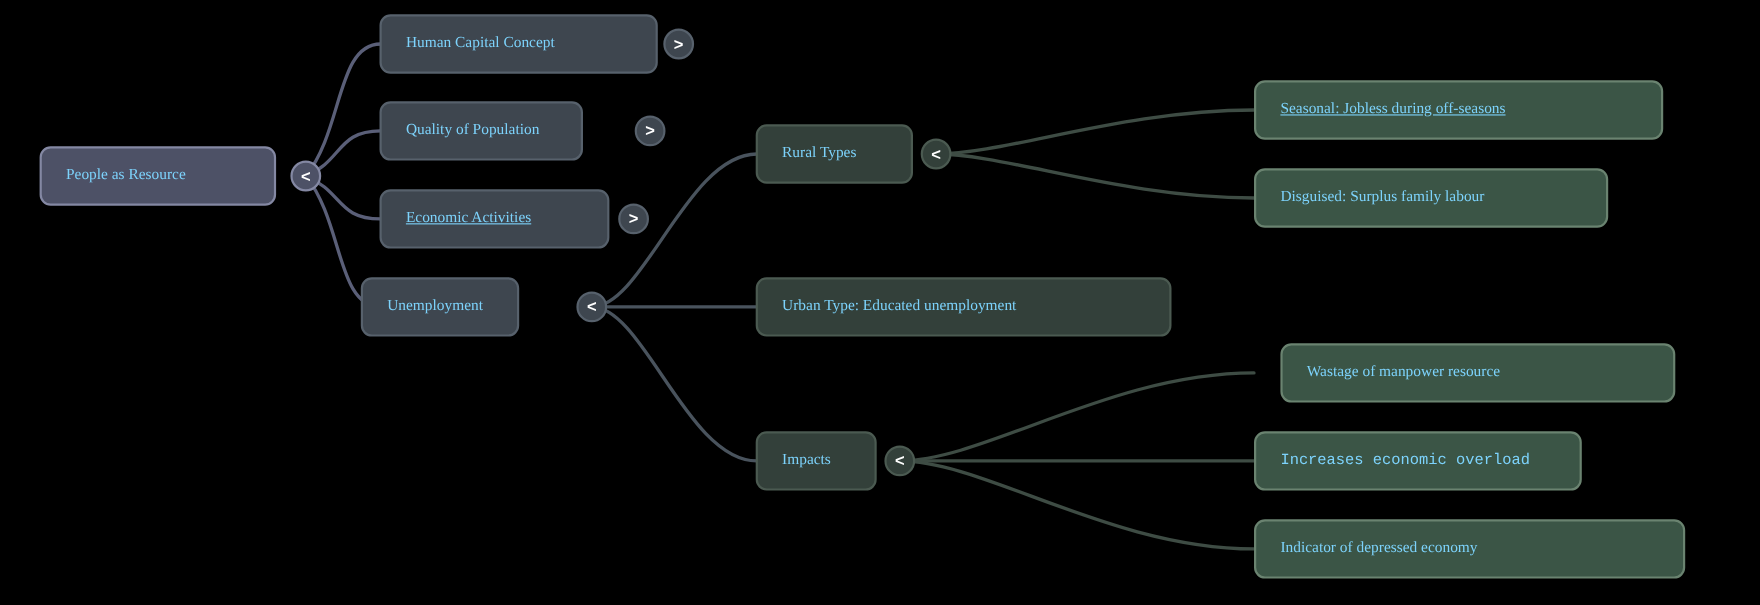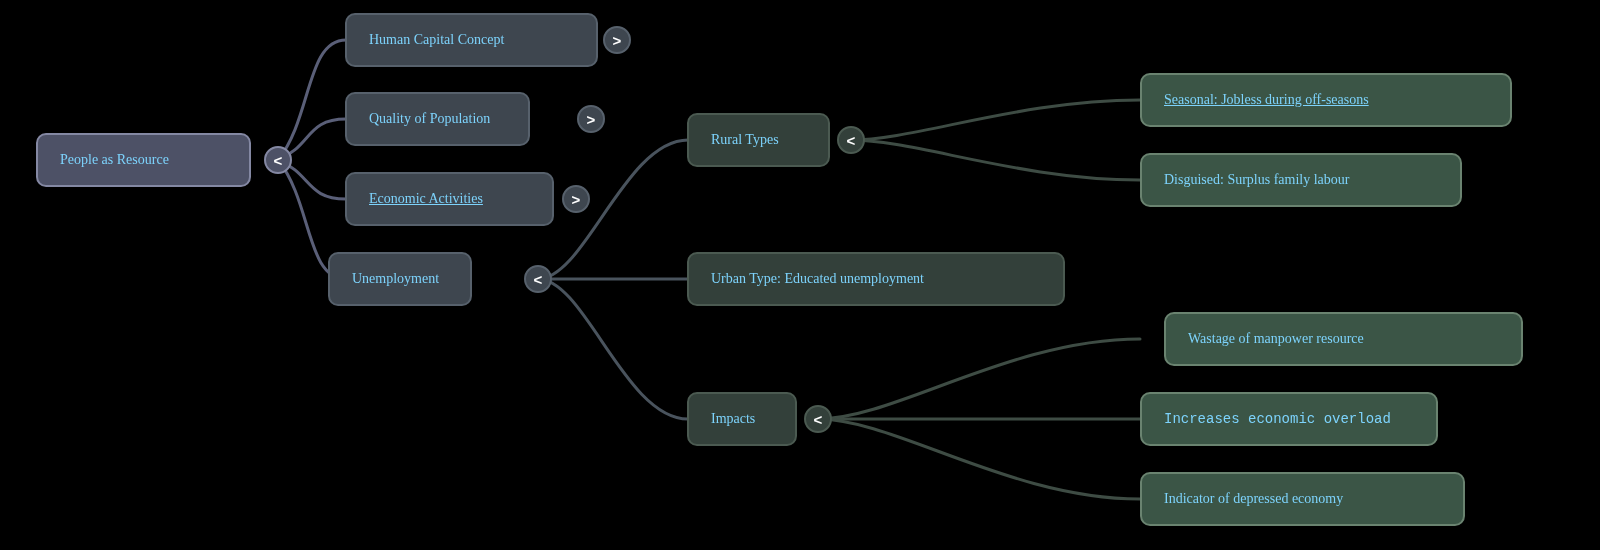--- a/index.html
+++ b/index.html
@@ -125,15 +125,15 @@
 </div>
 
 <div class="node node-leaf" style="left:1140px; top:312px; width:359px;margin-left:24px;">
   <span>Wastage of manpower resource</span>
 </div>
 
 <div class="node node-leaf" style="left:1140px; top:392px; width:298px;font-family:Liberation Mono, monospace;">
   <span>Increases economic overload</span>
 </div>
 
-<div class="node node-leaf" style="left:1140px; top:472px; width:325px;">
+<div class="node node-leaf" style="left:1140px; top:472px; width:392px;">
   <span>Indicator of depressed economy</span>
 </div>
 
 </body></html>

